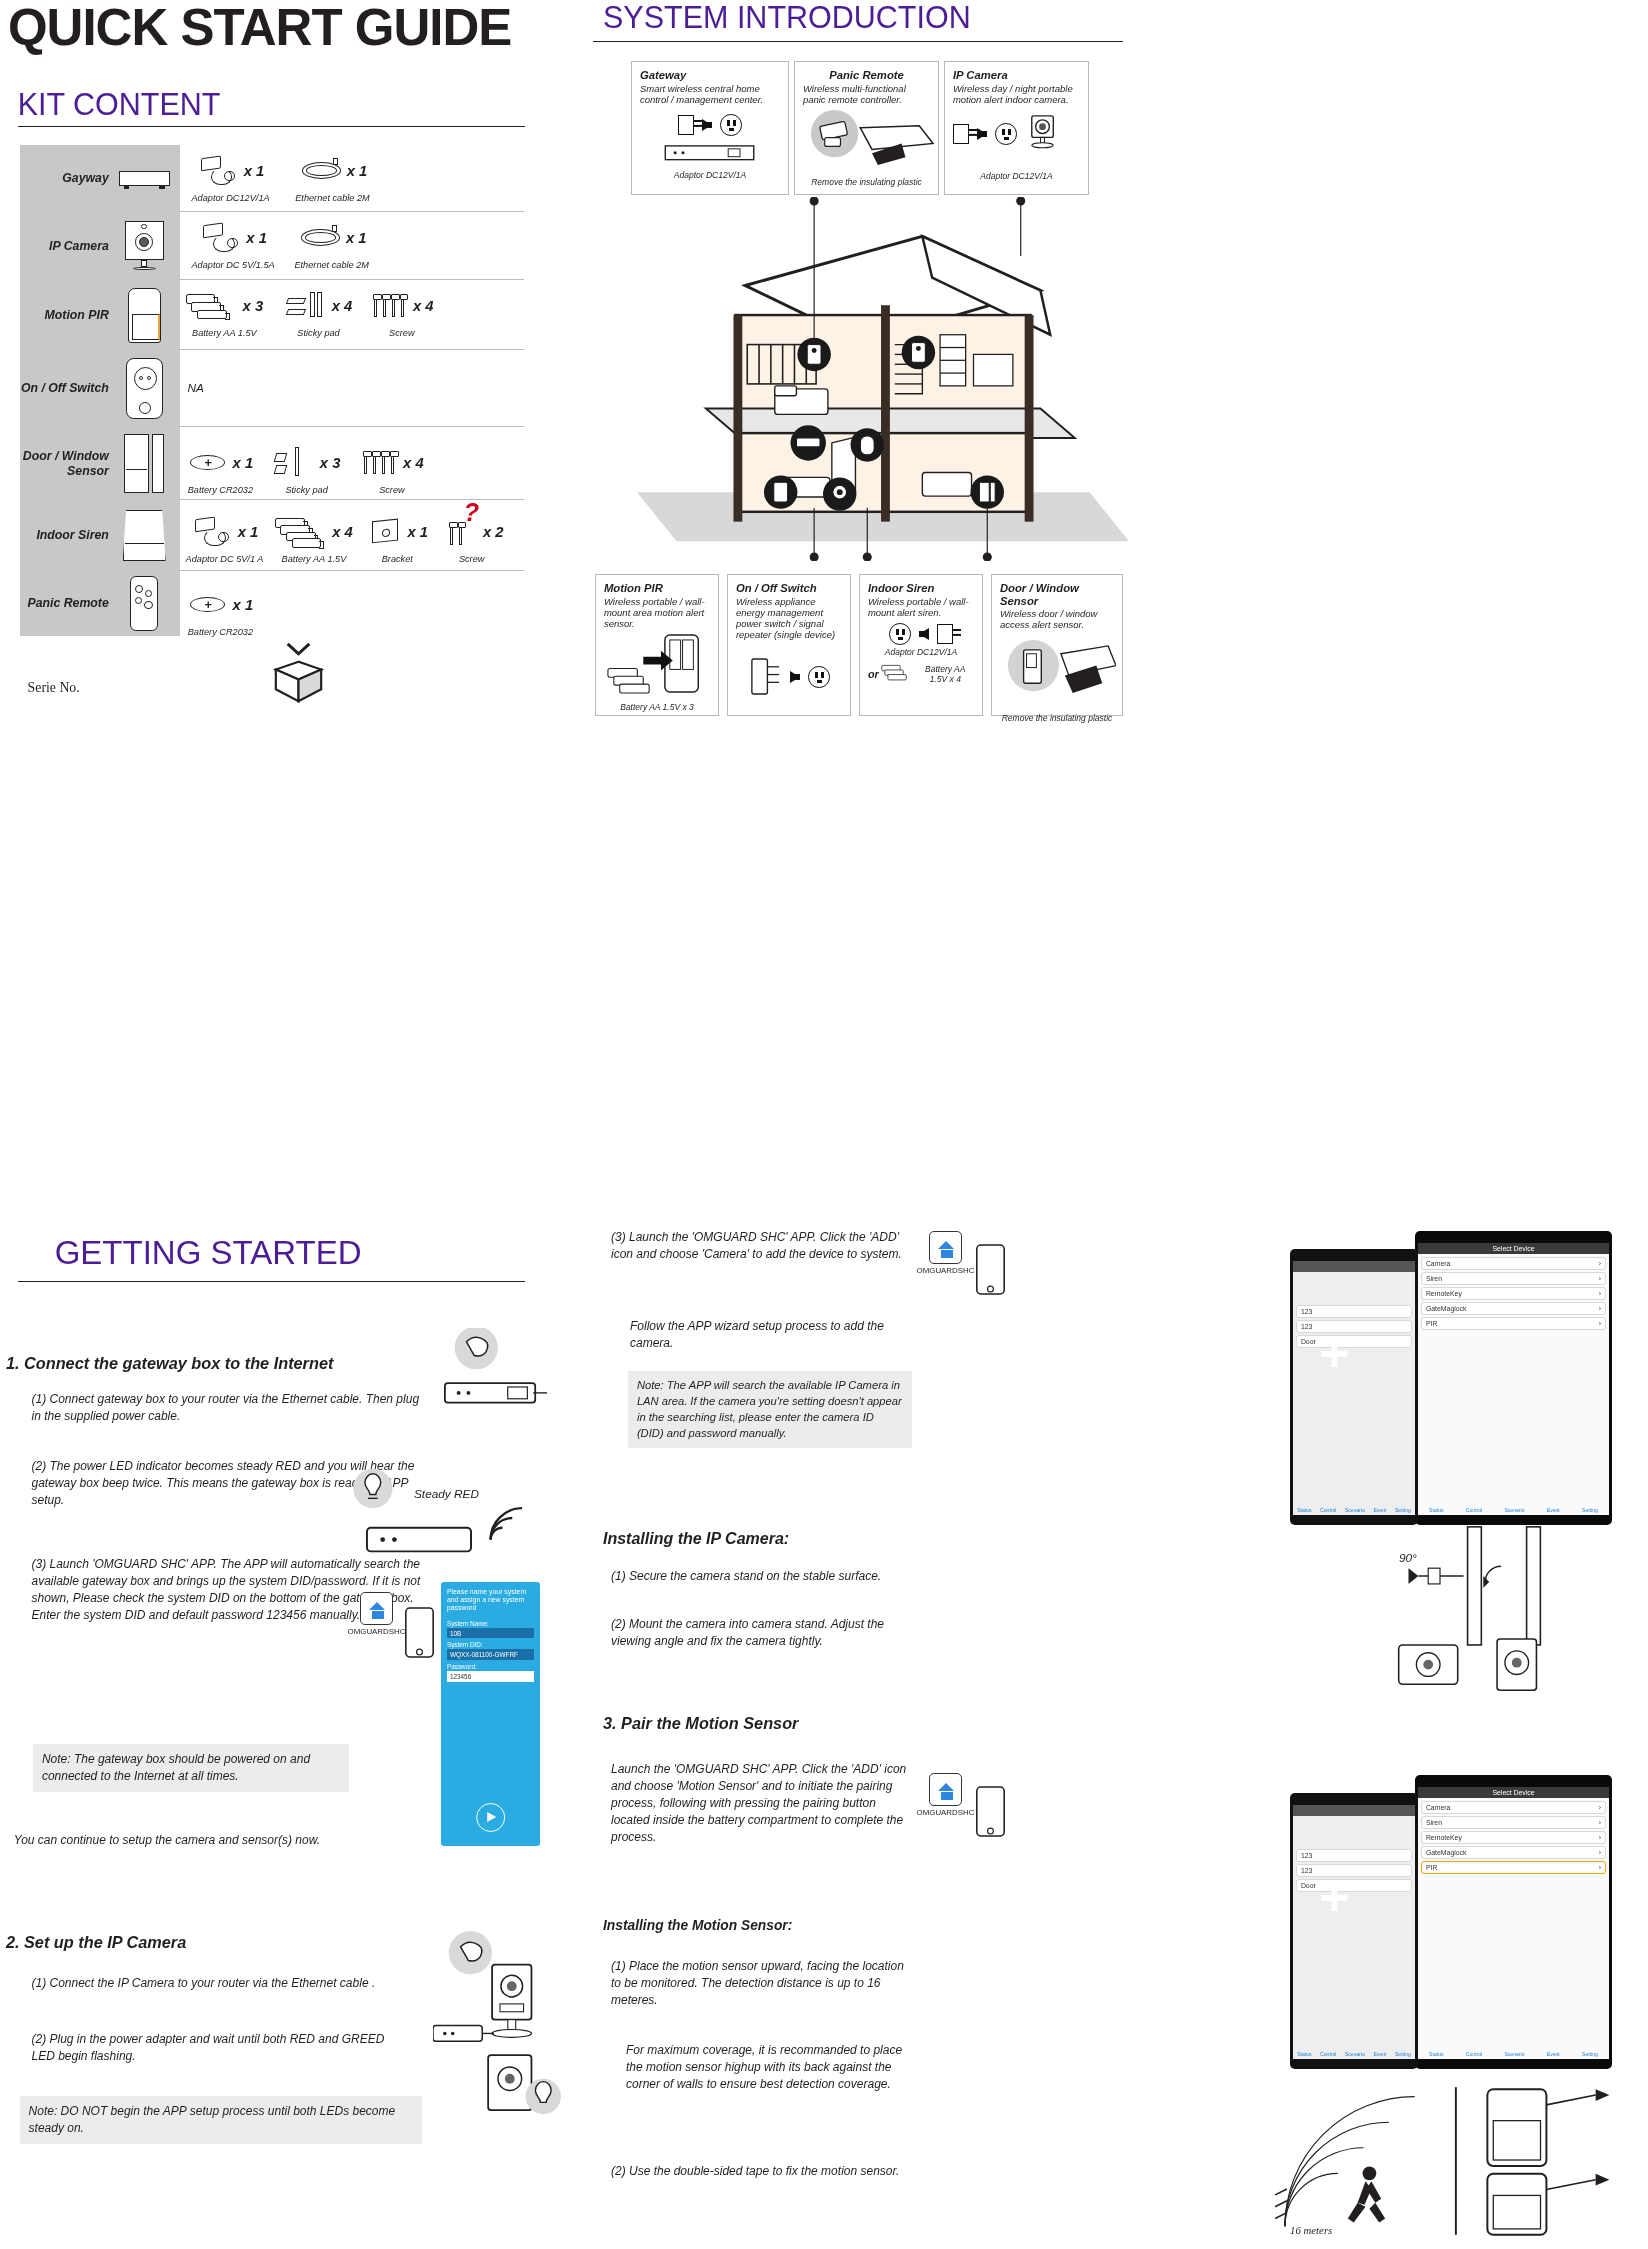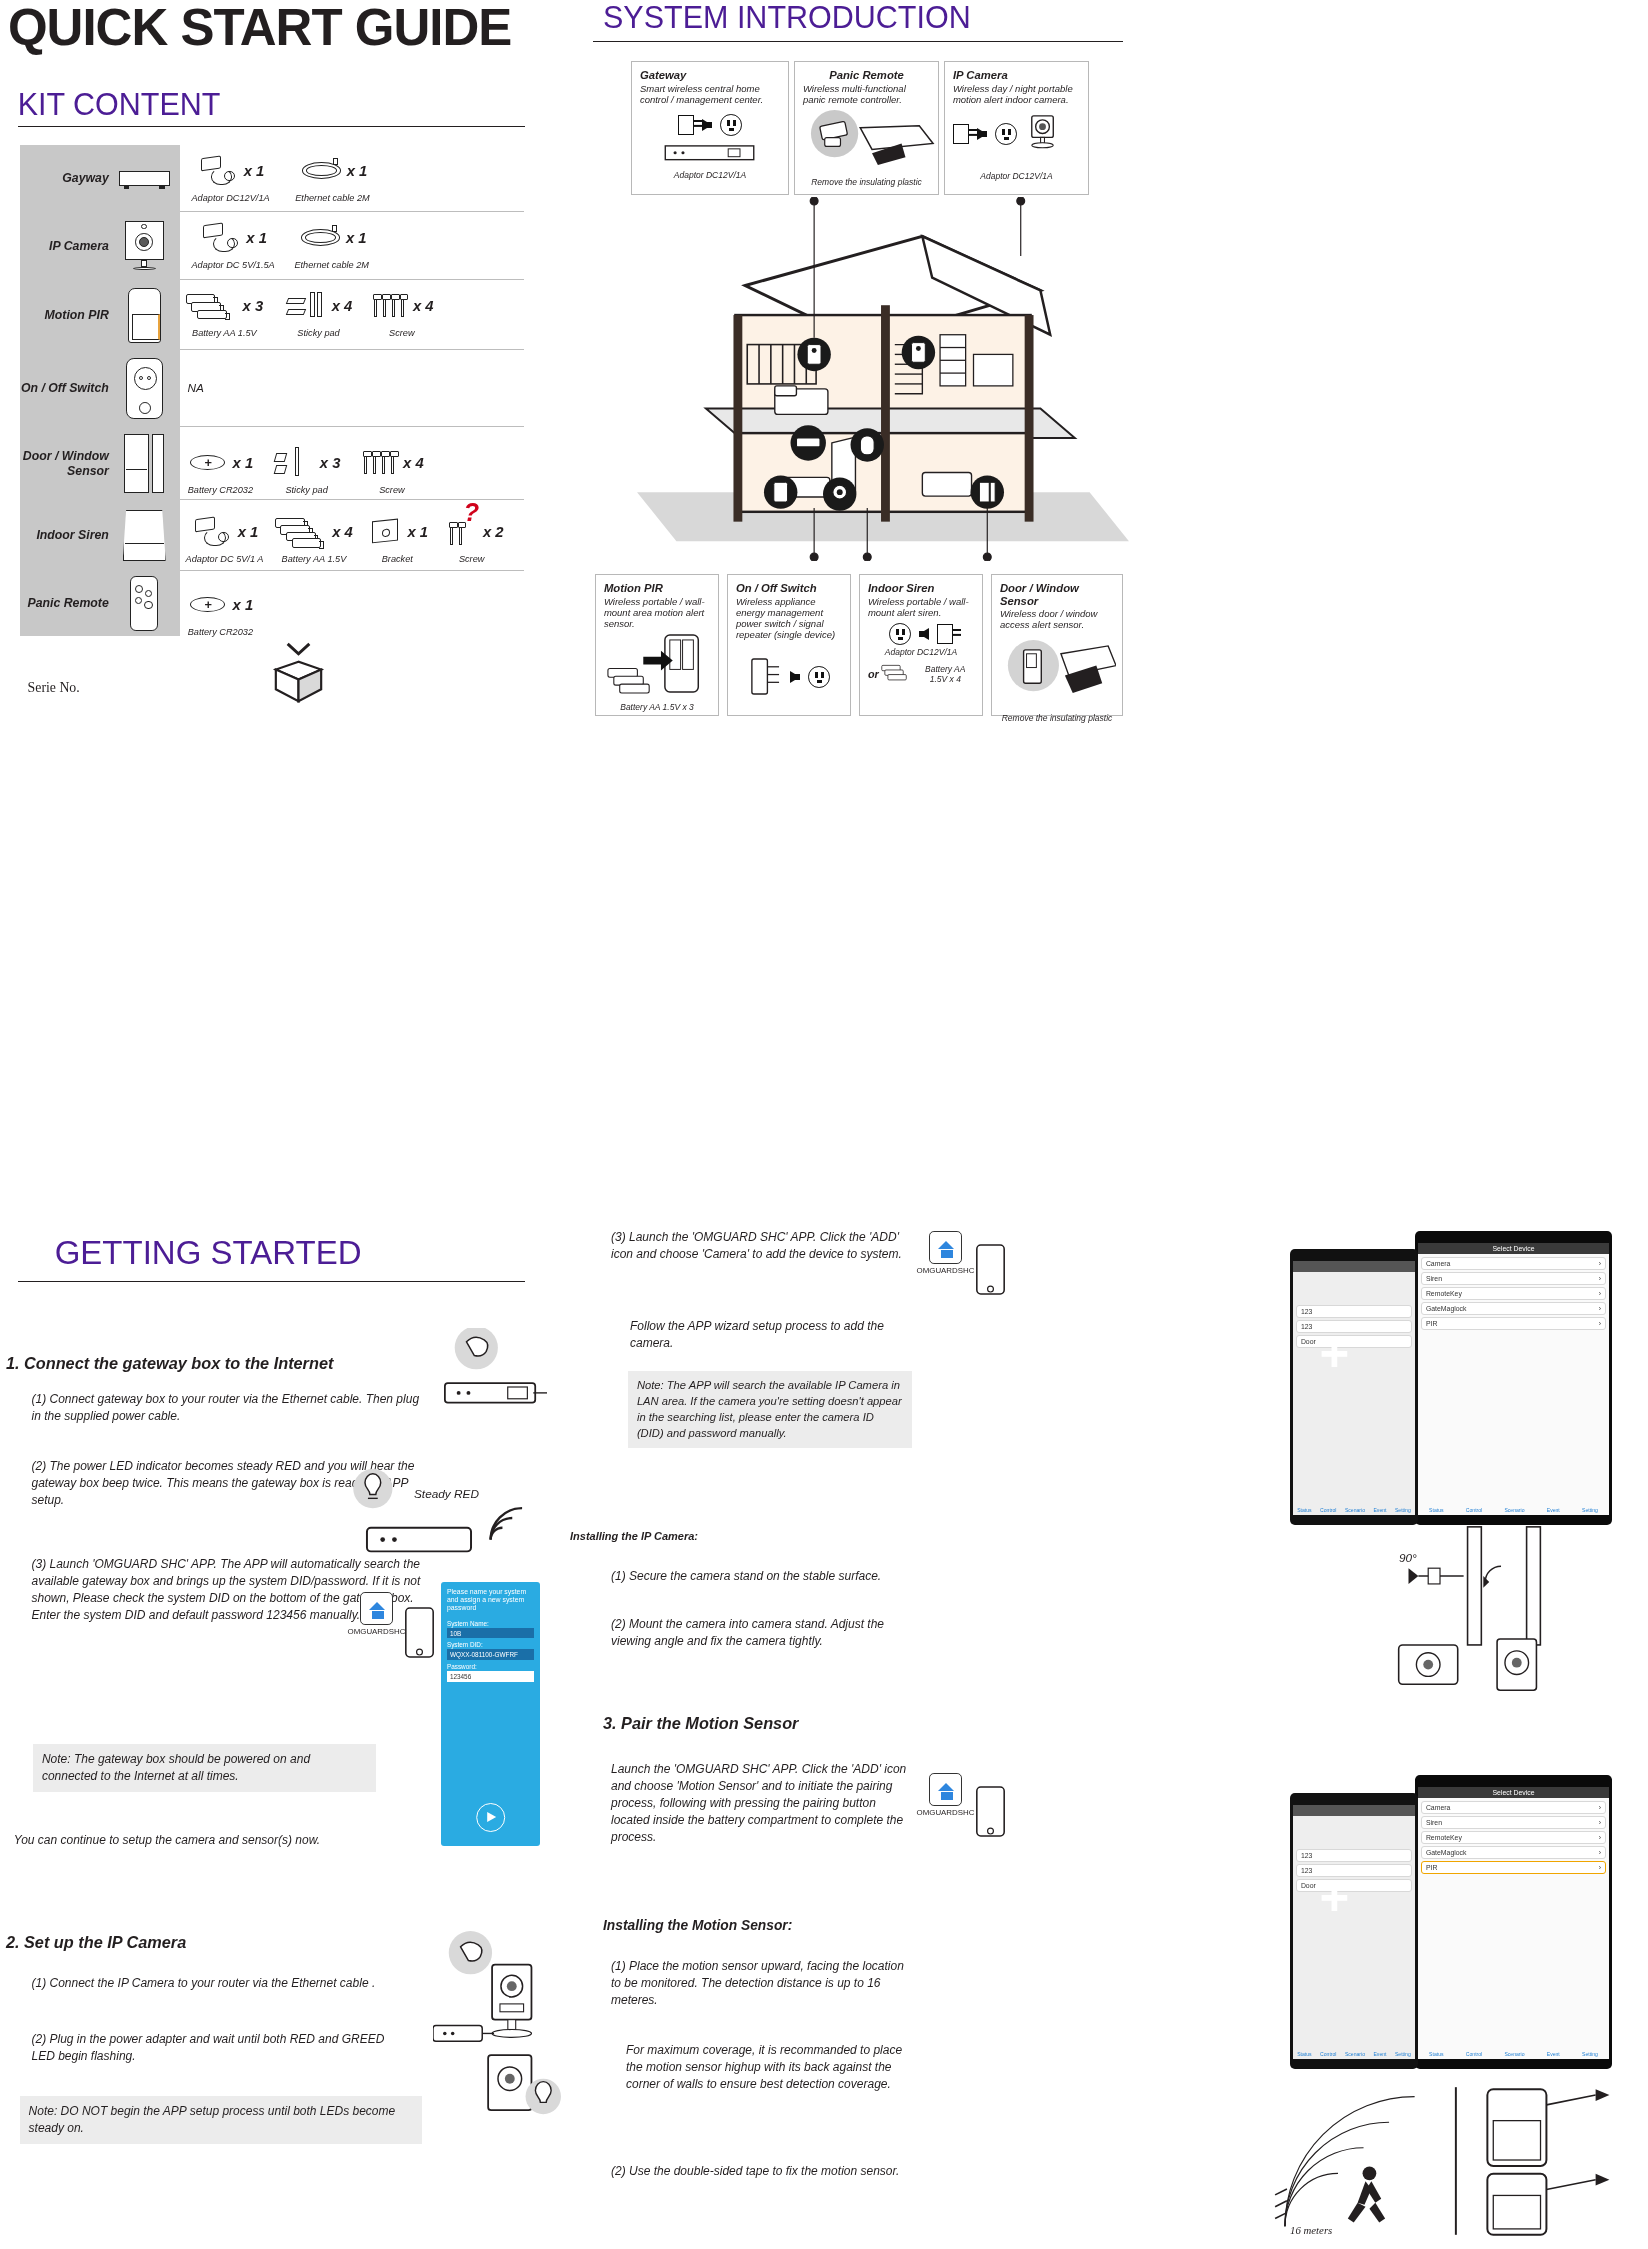--- a/index.html
+++ b/index.html
@@ -699,21 +699,21 @@
   </div>
 
   <div id="gs-head" class="h2-title" style="font-size:33px;margin-left:37px;">GETTING STARTED</div>
   <div id="gs-rule" class="rule-thin"></div>
 
   <div class="step-h" style="position:absolute;left:5.9px;top:1354px;width:414px;">1. Connect the gateway box to the Internet</div>
 
   <div class="para" style="position:absolute;left:31.5px;top:1391px;width:394px;">(1) Connect gateway box to your router via the Ethernet cable. Then plug in the supplied power cable.</div>
   <div class="para" style="position:absolute;left:31.5px;top:1458px;width:394px;">(2) The power LED indicator becomes steady RED and you will hear the gateway box beep twice. This means the gateway box is ready for APP setup.</div>
   <div class="para" style="position:absolute;left:31.5px;top:1556px;width:412px;">(3) Launch 'OMGUARD SHC' APP. The APP will automatically search the available gateway box and brings up the system DID/password. If it is not shown,  Please check the system DID on the bottom of the gateway box. Enter the system DID and default password 123456 manually.</div>
-  <div class="para note-box" style="position:absolute;left:33px;top:1744px;width:343px;">Note:  The gateway box should be powered on and connected to the Internet at all times.</div>
+  <div class="para note-box" style="position:absolute;left:33px;top:1744px;width:316px;">Note:  The gateway box should be powered on and connected to the Internet at all times.</div>
   <div class="para" style="position:absolute;left:13.8px;top:1832px;width:433px;">You can continue to setup the camera and sensor(s) now.</div>
 
   <svg style="position:absolute;left:439px;top:1328px;" width="108" height="118" viewBox="0 0 110 120">
     <circle cx="38" cy="20" r="22" fill="#d9d9d9"></circle>
     <path d="M28 14 q8 -8 18 -2 q6 4 2 12 q-4 6 -12 4 z" fill="#fff" stroke="#231f20" stroke-width="1.5"></path>
     <rect x="6" y="56" width="92" height="20" rx="3" fill="#fff" stroke="#231f20" stroke-width="1.8"></rect>
     <circle cx="20" cy="66" r="2" fill="#231f20"></circle>
       <circle cx="30" cy="66" r="2" fill="#231f20"></circle>
     <rect x="70" y="60" width="20" height="12" fill="#fff" stroke="#231f20" stroke-width="1.2"></rect>
     <path d="M96 66 L110 66" stroke="#231f20" stroke-width="1.4"></path>
@@ -776,21 +776,21 @@
     <circle cx="78" cy="150" r="12" fill="#fff" stroke="#231f20" stroke-width="1.5"></circle>
     <circle cx="78" cy="150" r="5" fill="#666"></circle>
     <circle cx="112" cy="168" r="18" fill="#d9d9d9"></circle>
     <path d="M104 162 a8 9 0 0 1 16 0 c0 6 -5 7 -5 12 h-6 c0 -5 -5 -6 -5 -12z" fill="#fff" stroke="#231f20" stroke-width="1.4"></path>
   </svg>
 
   <div class="para" style="position:absolute;left:611px;top:1229px;width:296px;">(3) Launch the 'OMGUARD SHC' APP. Click the 'ADD' icon      and choose 'Camera' to add the device to system.</div>
   <div class="para" style="position:absolute;left:630px;top:1318px;width:281px;">Follow the APP wizard setup process to add the camera.</div>
   <div class="para note-box" style="position:absolute;left:628px;top:1371px;width:284px;font-size:11.2px;">Note:  The APP will search the available IP Camera in LAN area. If the camera you're setting doesn't appear in the searching list, please enter the camera ID (DID) and password manually.</div>
 
-  <div class="step-h" style="position:absolute;left:570px;top:1530px;font-size:11px;">Installing the IP Camera:</div>
+  <div class="step-h" style="position:absolute;left:603px;top:1530px;font-size:16px;">Installing the IP Camera:</div>
   <div class="para" style="position:absolute;left:611px;top:1568px;width:296px;">(1) Secure the camera stand on the stable surface.</div>
   <div class="para" style="position:absolute;left:611px;top:1616px;width:296px;">(2) Mount the camera into camera stand.  Adjust the viewing angle and fix the camera tightly.</div>
 
   <div class="step-h" style="position:absolute;left:603px;top:1714px;">3. Pair the Motion Sensor</div>
   <div class="para" style="position:absolute;left:611px;top:1761px;width:296px;">Launch the 'OMGUARD SHC' APP. Click the 'ADD'  icon      and choose 'Motion Sensor' and      to initiate the pairing process, following with pressing the pairing button located inside the battery compartment to complete the process.</div>
   <div class="step-h" style="position:absolute;left:603px;top:1918px;font-size:13.8px;">Installing the Motion Sensor:</div>
   <div class="para" style="position:absolute;left:611px;top:1958px;width:296px;">(1) Place the motion sensor upward, facing the location to be monitored.  The detection distance is up to 16 meteres.</div>
   <div class="para" style="position:absolute;left:626px;top:2042px;width:286px;">For maximum coverage, it is recommanded to place the motion sensor highup with its back against the corner of walls to ensure best detection coverage.</div>
   <div class="para" style="position:absolute;left:611px;top:2163px;width:296px;">(2) Use the double-sided tape to fix the motion sensor.</div>
 

